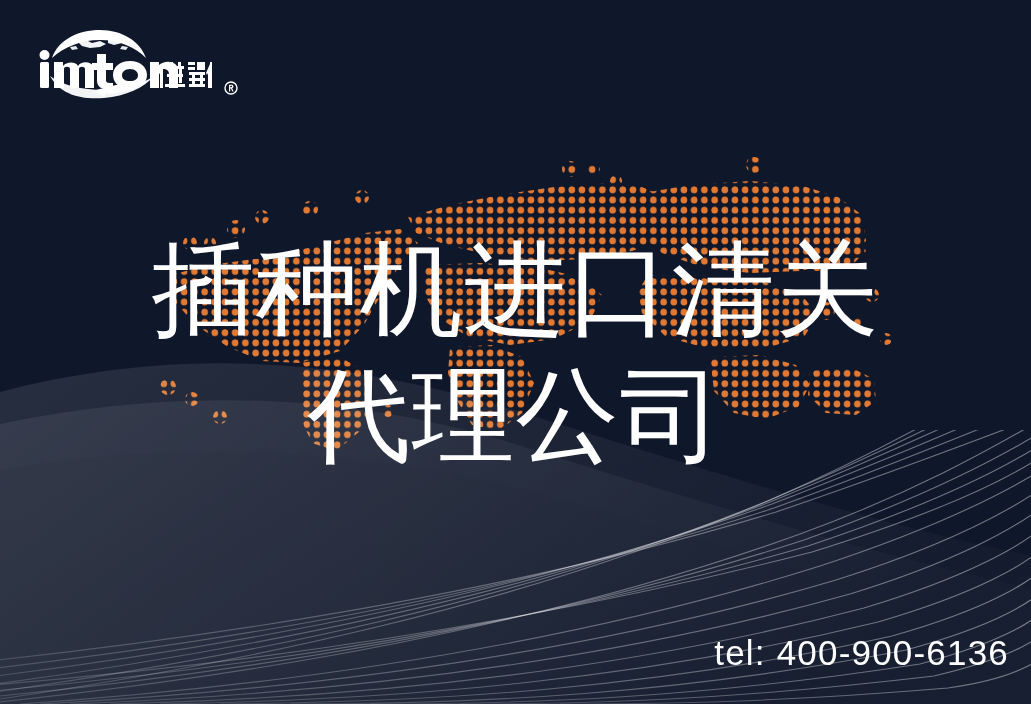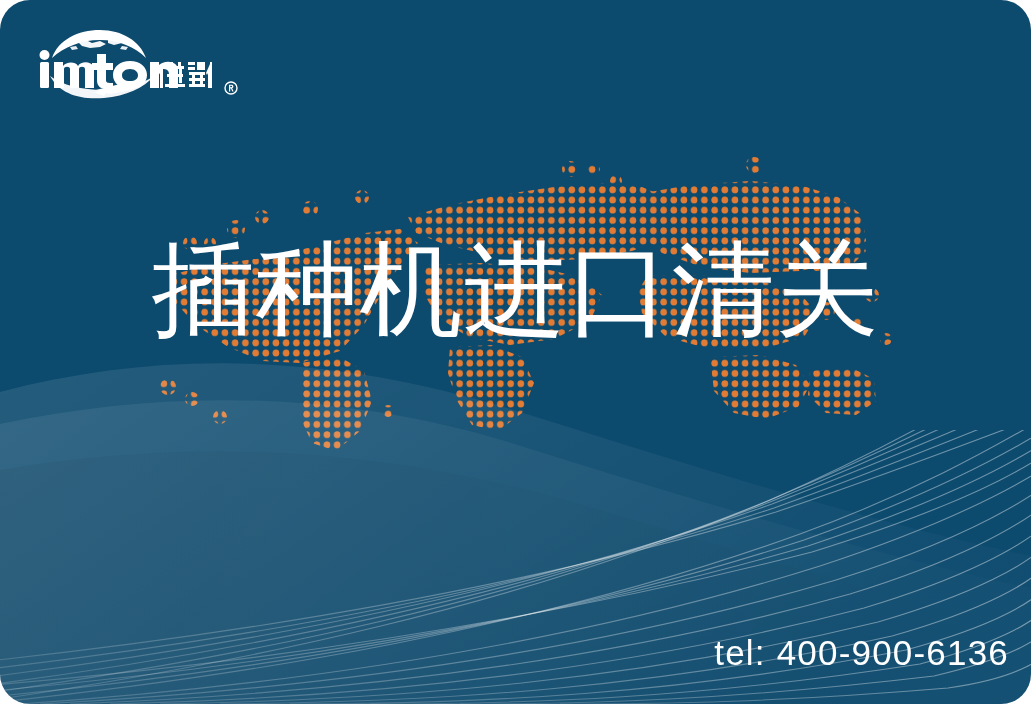--- a/index.html
+++ b/index.html
@@ -5,24 +5,23 @@
   html, body {
     margin: 0;
     padding: 0;
     background: #ffffff;
   }
   #banner {
     position: relative;
     width: 1031px;
     height: 704px;
     overflow: hidden;
-    background: #0c4a6e;
+    background: #0f172a;
     font-family: "Liberation Sans", "DejaVu Sans", sans-serif;
     user-select: none;
-    border-radius: 30px;
   }
 
   
   .layer {
     position: absolute;
     inset: 0;
     pointer-events: none;
   }
 
   
@@ -274,17 +273,18 @@
     </svg>
     <svg id="logo-reg" viewBox="0 0 14 14" aria-hidden="true">
       <circle cx="7" cy="7" r="6" fill="none" stroke="#ffffff" stroke-width="1.4"></circle>
       <path d="M5,10.4 V3.8 h2.4 c1.3,0 2,0.6 2,1.7 c0,0.9 -0.5,1.4 -1.3,1.6 l1.5,3.3 H8.3 L7,7.4 H6.2 v3 Z
                M6.2,6.3 h1 c0.7,0 1,-0.3 1,-0.8 c0,-0.5 -0.3,-0.8 -1,-0.8 h-1 Z" fill="#ffffff"></path>
     </svg>
   </div>
 
   <div id="headline">
     <span class="headline-line">插种机进口清关</span>
+    <span class="headline-line">代理公司</span>
   </div>
 
   <div id="phone">tel: 400-900-6136</div>
 
 </div>
 
 </body></html>

